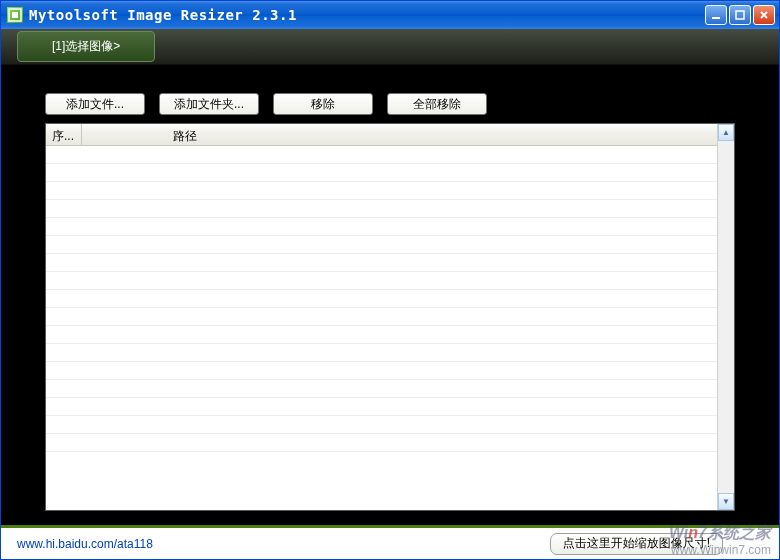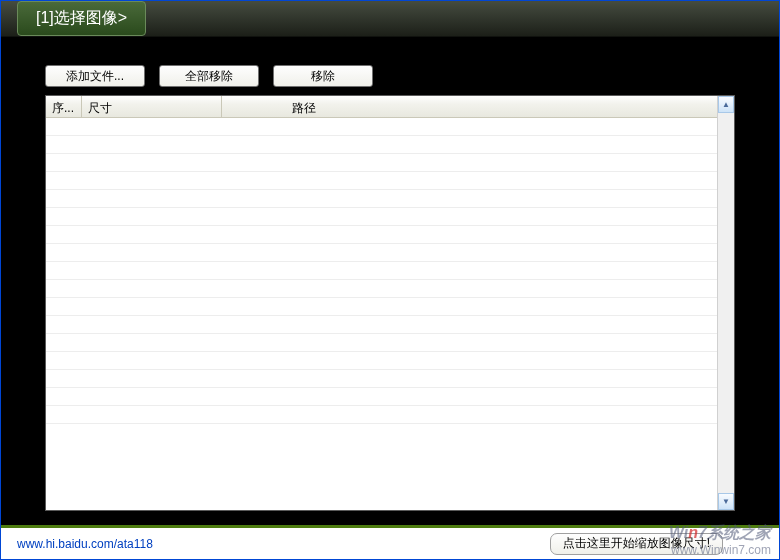--- a/index.html
+++ b/index.html
@@ -71,22 +71,22 @@
   height: 36px;
   background: linear-gradient(to bottom, #454c40, #1c1f18);
   display: flex;
   align-items: center;
   padding: 0 16px;
   gap: 36px;
   border-bottom: 1px solid #10120e;
 }
 .tab {
   color: #d8dcd0;
-  font-size: 16px;
-  padding: 6px 18px;
+  font-size: 12px;
+  padding: 6px 34px;
   cursor: pointer;
   border-radius: 4px;
 }
 .tab.active {
   background: linear-gradient(to bottom, #4a6a3a, #2a4a1c);
   border: 1px solid #6a8a5a;
   color: #fff;
 }
 
 .content-area {
@@ -140,21 +140,21 @@
   font-size: 12px;
   color: #000;
   overflow: hidden;
   white-space: nowrap;
   text-overflow: ellipsis;
 }
 .th.c0 { width: 36px; }
 .th.c1 { width: 158px; }
 .th.c2 { width: 140px; }
 .th.c3 { width: 64px; text-align: right; margin-top: 45px; }
-.th.c4 { flex: 1; border-right: none; }
+.th.c4 { flex: 1; border-right: none; margin-left: 21px; }
 .tbody {
   flex: 1;
   background: #fff;
   display: flex;
   flex-direction: column;
 }
 .trow {
   height: 18px;
   border-bottom: 1px solid #ededed;
 }
@@ -224,37 +224,63 @@
 .watermark .w2 {
   font-size: 12px;
   color: rgba(80,90,120,0.55);
 }
 </style>
 </head>
 <body>
 
 <div class="window">
 
+  <div class="titlebar">
+    <div class="app-icon">
+      <svg viewBox="0 0 16 16">
+          <rect x="2" y="2" width="12" height="12" fill="none" stroke="#fff" stroke-width="1.5"></rect>
+          <rect x="5" y="5" width="6" height="6" fill="#fff"></rect>
+        </svg>
+    </div>
+    <div class="title-text">Mytoolsoft Image Resizer 2.3.1</div>
+    <div class="title-btns">
+      <div class="title-btn min">
+        <svg viewBox="0 0 10 10">
+            <rect x="1" y="7" width="8" height="2" fill="#fff"></rect>
+          </svg>
+      </div>
+      <div class="title-btn max">
+        <svg viewBox="0 0 10 10">
+            <rect x="1" y="1" width="8" height="8" fill="none" stroke="#fff" stroke-width="1.5"></rect>
+          </svg>
+      </div>
+      <div class="title-btn close">
+        <svg viewBox="0 0 10 10">
+            <path d="M2 2 L8 8 M8 2 L2 8" stroke="#fff" stroke-width="1.8"></path>
+          </svg>
+      </div>
+    </div>
+  </div>
 
   <div class="tabstrip">
     <div class="tab active">[1]选择图像&gt;</div>
   </div>
 
   <div class="content-area">
     <div class="toolbar">
       <button class="tool-btn">添加文件...</button>
+      <button class="tool-btn">添加文件夹...</button>
+      <button class="tool-btn">移除</button>
       <button class="tool-btn">全部移除</button>
-      <button class="tool-btn">移除</button>
     </div>
 
     <div class="table-wrap">
       <div class="table">
         <div class="thead">
           <div class="th c0">序...</div>
-          <div class="th c2">尺寸</div>
           <div class="th c3">文件大小</div>
           <div class="th c4">路径</div>
         </div>
         <div class="tbody">
           <div class="trow"></div>
           <div class="trow"></div>
           <div class="trow"></div>
           <div class="trow"></div>
           <div class="trow"></div>
           <div class="trow"></div>

